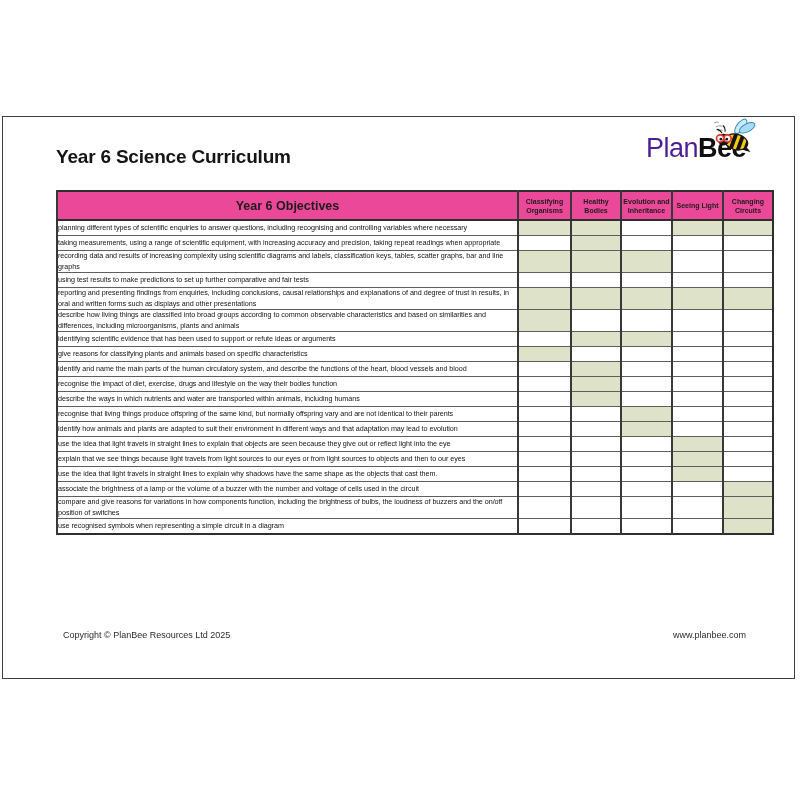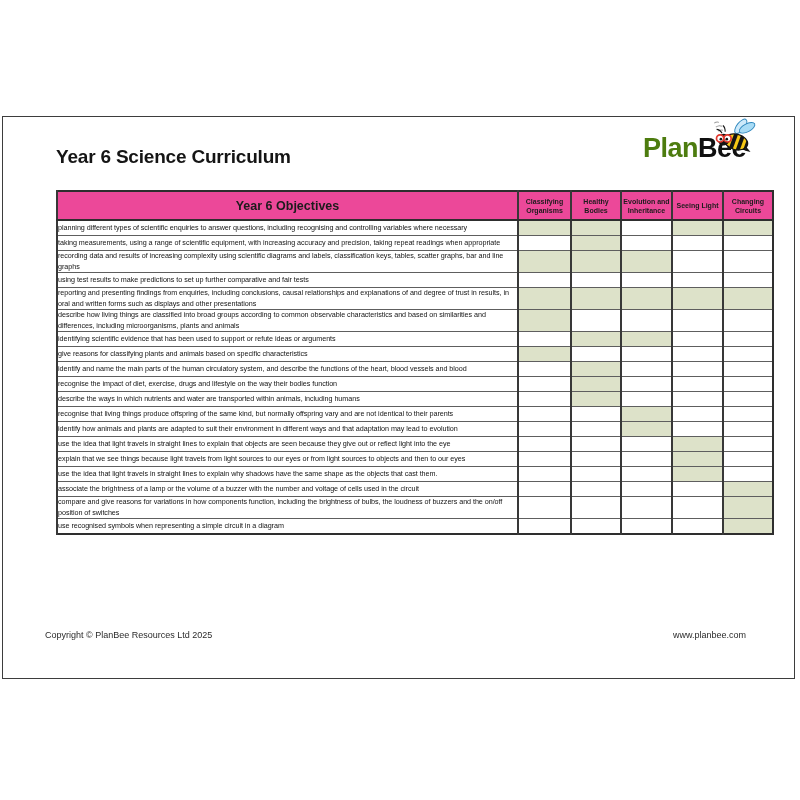--- a/index.html
+++ b/index.html
@@ -12,21 +12,21 @@
     border:1px solid #3d3d3d;background:#ffffff;
   }
   .doc-title{
     position:absolute;left:53px;top:29px;margin:0;
     font-size:19px;font-weight:bold;color:#151515;letter-spacing:-0.2px;
   }
   .logo{
     position:absolute;right:48px;top:16px;height:40px;
     font-size:27px;letter-spacing:-0.5px;white-space:nowrap;
   }
-  .logo .plan{font-weight:700;color:#4d7c0f;}
+  .logo .plan{font-weight:400;color:#4c1d95;}
   .logo .bee{font-weight:800;color:#101010;}
   .logo svg.bee-art{position:absolute;top:-17px;right:-12px;}
 
   table.grid{
     position:absolute;left:53px;top:73px;width:716px;
     border-collapse:collapse;table-layout:fixed;
   }
   table.grid th, table.grid td{
     border-left:2px solid #383838;border-top:1px solid #5e5e5e;
     padding:0;vertical-align:middle;
@@ -40,21 +40,21 @@
   th.obj-head{font-size:12.5px;}
   th.topic-head{font-size:7px;line-height:9px;padding:1px 1px;}
   td.obj{
     font-size:7.2px;line-height:10.5px;letter-spacing:-0.05px;
     padding:2px 3px 2px 3px;text-align:left;vertical-align:middle;color:#141414;
   }
   td.mark{height:14px;}
   td.shaded{background:#dde2c9;}
 
   .footer{
-    position:absolute;left:42px;right:48px;top:513px;
+    position:absolute;left:60px;right:48px;top:513px;
     display:flex;justify-content:space-between;align-items:baseline;
     font-size:9px;color:#2b2b2b;
   }
 </style>
 </head>
 <body>
 
 <div class="page">
 
   <h1 class="doc-title">Year 6 Science Curriculum</h1>

